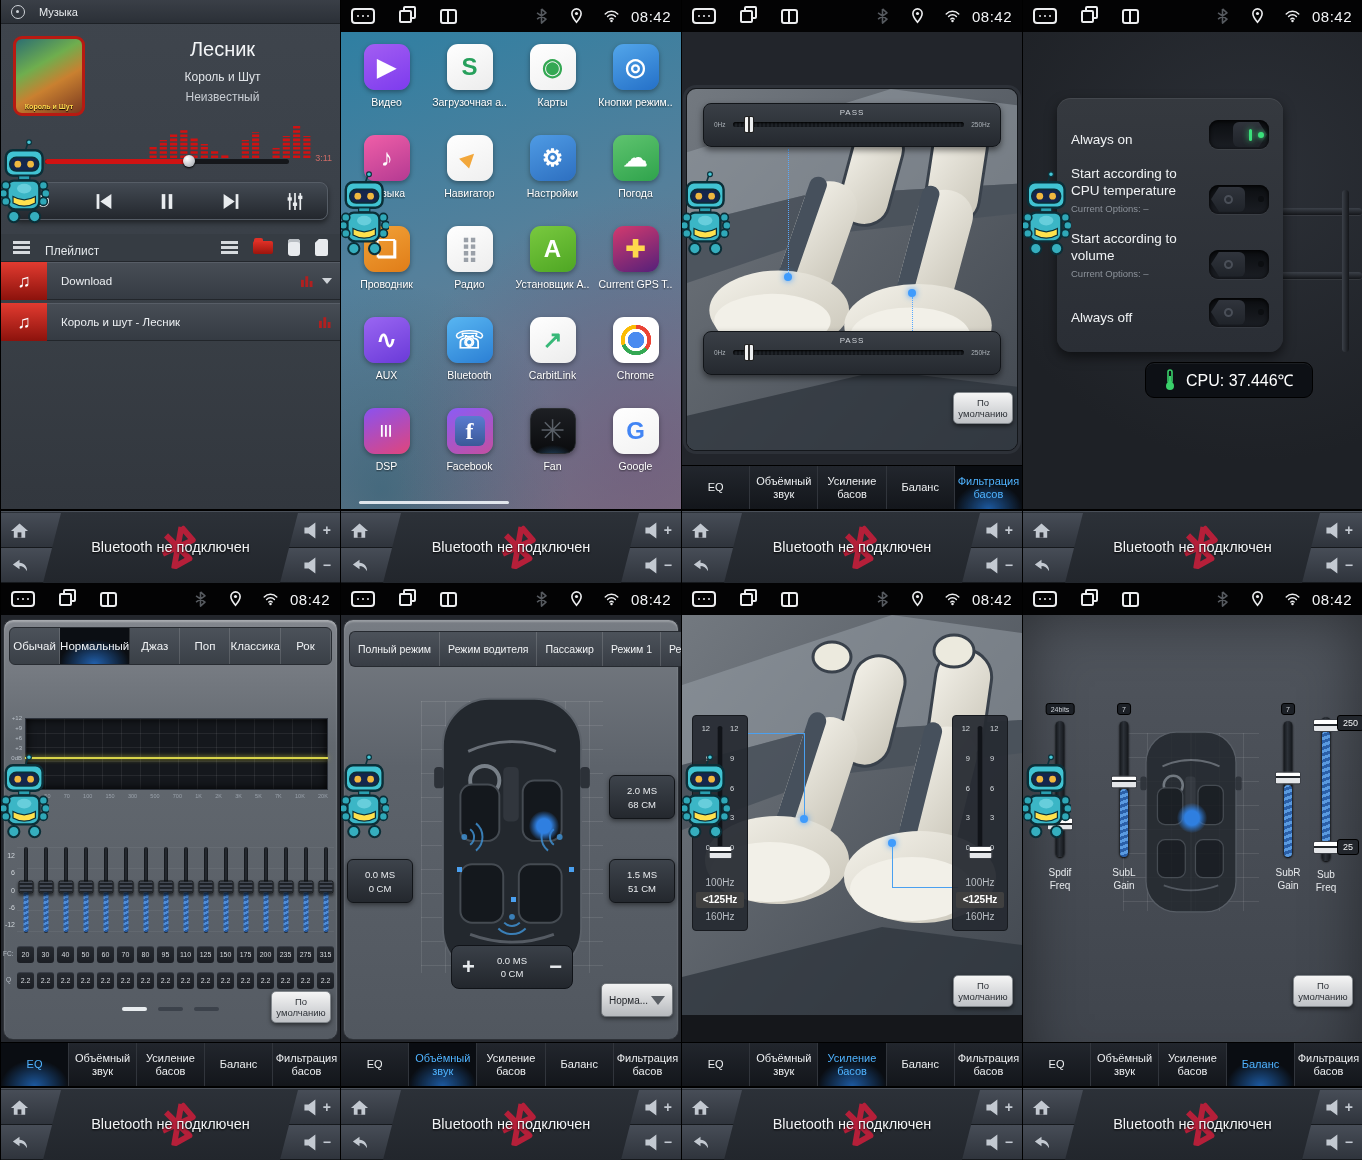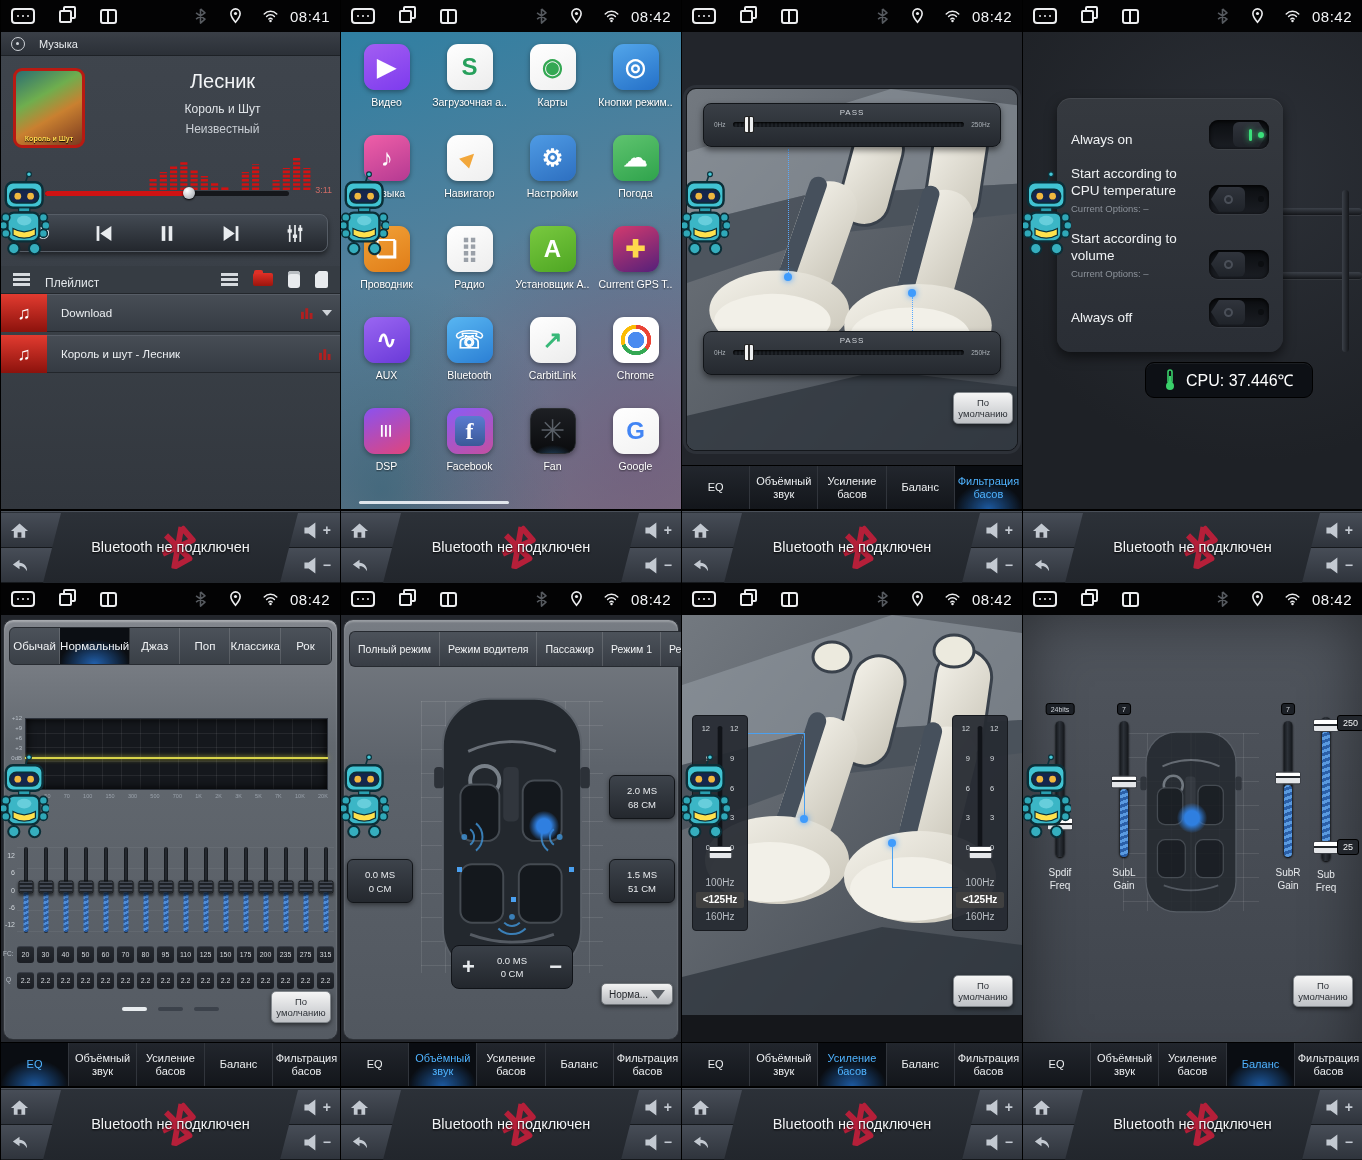--- a/index.html
+++ b/index.html
@@ -153,21 +153,21 @@
   .mbar{position:absolute;left:8px;right:0;top:16px;height:36px;background:linear-gradient(#4c525a,#383d45);border:1px solid #262a30;border-right:none;border-radius:6px 0 0 6px;display:flex;overflow:hidden;z-index:5;}
   .mtab{flex:1 1 auto;display:flex;align-items:center;justify-content:center;font-size:10.5px;color:#f0f2f4;border-right:1px solid rgba(255,255,255,.15);white-space:nowrap;padding:0 8px;}
   .carwrap{position:absolute;left:80px;top:76px;width:182px;height:292px;}
   .carwrap .grid-ov{inset:10px 0;}
   .carsvg{position:absolute;inset:0;width:100%;height:100%;}
   .vbtn{position:absolute;width:66px;height:44px;background:linear-gradient(#3d434b,#24282e);border:1px solid #121519;border-radius:6px;color:#e8ebee;font-size:9.5px;display:flex;flex-direction:column;align-items:center;justify-content:center;gap:3px;box-shadow:0 2px 5px rgba(0,0,0,.45);z-index:8;}
   .vfr{right:6px;top:160px;}.vrl{left:6px;top:244px;}.vrr{right:6px;top:244px;}
   .cctl{position:absolute;left:110px;top:330px;width:122px;height:44px;background:linear-gradient(#3a4048,#22262c);border-radius:8px;border:1px solid #101318;display:flex;align-items:center;justify-content:space-between;padding:0 10px;z-index:8;}
   .csign{color:#e8ebee;font-size:22px;font-weight:bold;line-height:1;}
   .cvals{text-align:center;font-size:9.5px;color:#e8ebee;line-height:1.4;}
-  .ddl{position:absolute;right:8px;top:368px;width:72px;height:22px;background:linear-gradient(#f2f2f2,#b6b9bd);border-radius:5px;border:1px solid #70757a;display:flex;align-items:center;justify-content:space-between;padding:0 7px;color:#23262b;font-size:10px;z-index:8;box-shadow:0 2px 4px rgba(0,0,0,.45);}
+  .ddl{position:absolute;right:8px;top:368px;width:72px;height:34px;background:linear-gradient(#f2f2f2,#b6b9bd);border-radius:5px;border:1px solid #70757a;display:flex;align-items:center;justify-content:space-between;padding:0 7px;color:#23262b;font-size:10px;z-index:8;box-shadow:0 2px 4px rgba(0,0,0,.45);}
   .ddl i{width:0;height:0;border-left:7px solid transparent;border-right:7px solid transparent;border-top:9px solid #5a5f65;}
   
   .p7 .seatsbg{bottom:44px;height:auto;}
   .bpanel{position:absolute;top:100px;width:56px;height:216px;background:rgba(38,43,50,.94);border:1px solid #171a1f;border-radius:4px;z-index:7;}
   .bl{left:10px;}.br{right:14px;}
   .bscale{position:absolute;top:8px;height:128px;width:14px;display:flex;flex-direction:column;justify-content:space-between;font-size:7.5px;color:#d6dade;}
   .bscale.l{left:3px;text-align:right;}
   .bscale.r{right:3px;text-align:left;}
   .btrk{position:absolute;left:50%;transform:translateX(-50%);top:10px;height:128px;width:5px;background:#101318;border-radius:3px;box-shadow:0 1px 0 rgba(255,255,255,.1);}
   .bth{position:absolute;left:50%;transform:translateX(-50%);bottom:-5px;width:24px;height:13px;border:1px solid #3c4047;border-radius:2px;background:linear-gradient(180deg,#ffffff 0 4px,#23272c 4px 6px,#e4e6e9 6px);}
@@ -339,42 +339,20 @@
         <circle cx="85" cy="232" r="3" fill="var(--arc,#3f8fd0)" stroke="none"></circle>
         <path d="M77 238 a11 11 0 0 0 16 0 M71 244 a20 20 0 0 0 28 0"></path>
       </g>
     </symbol>
   </defs>
 </svg>
 
 <div class="canvas">
 
   <section class="screen">
-    <header class="sb">
-      <span class="sbm">
-          <b></b>
-        </span>
-      <span class="sbr">
-          <b></b>
-        </span>
-      <span class="sbs">
-          <b></b>
-        </span>
-      <span class="sp"></span>
-      <svg class="si dim">
-          <use href="#i-bt"></use>
-        </svg>
-      <svg class="si">
-          <use href="#i-pin"></use>
-        </svg>
-      <svg class="si">
-          <use href="#i-wifi"></use>
-        </svg>
-      <span class="sbt">08:41</span>
-    </header>
     <div class="app p1">
       <div class="p1-head">
         <span class="p1-appic">
             <b></b>
           </span>
         <span class="p1-appname">Музыка</span>
       </div>
       <div class="p1-art">
         <span class="p1-artcap">Король и Шут</span>
       </div>

